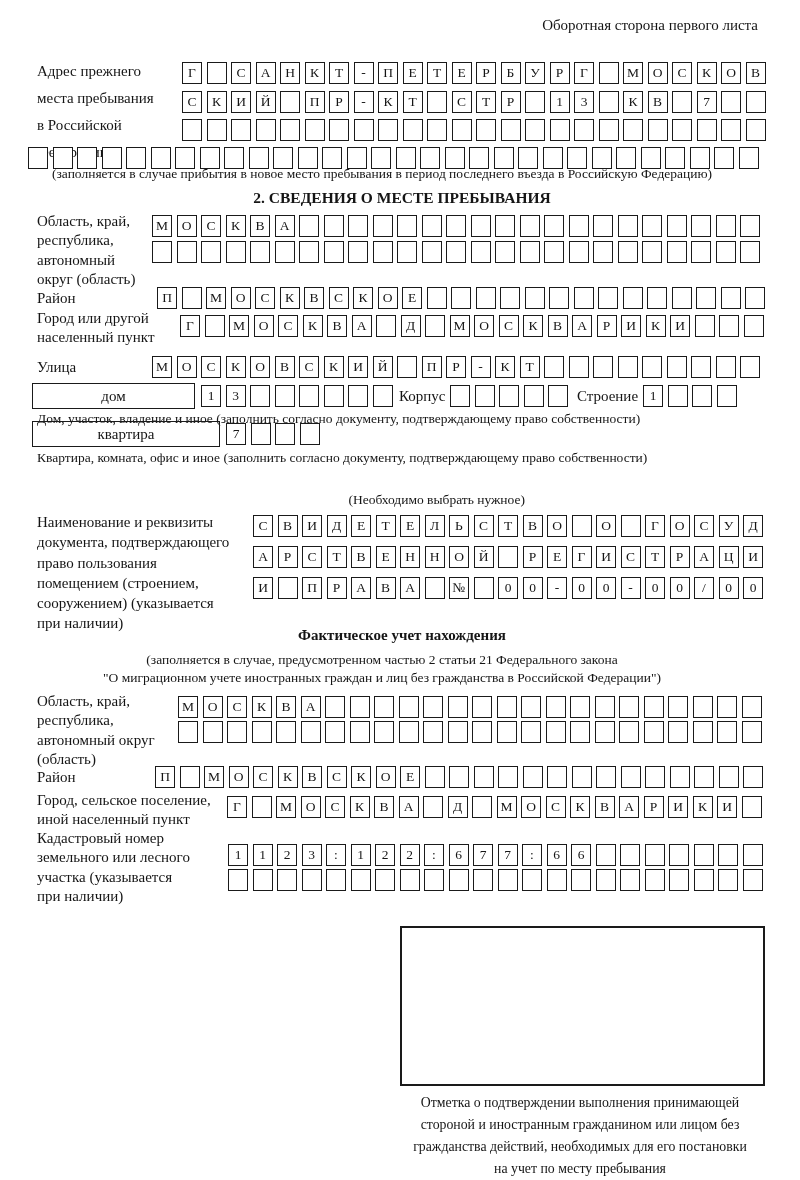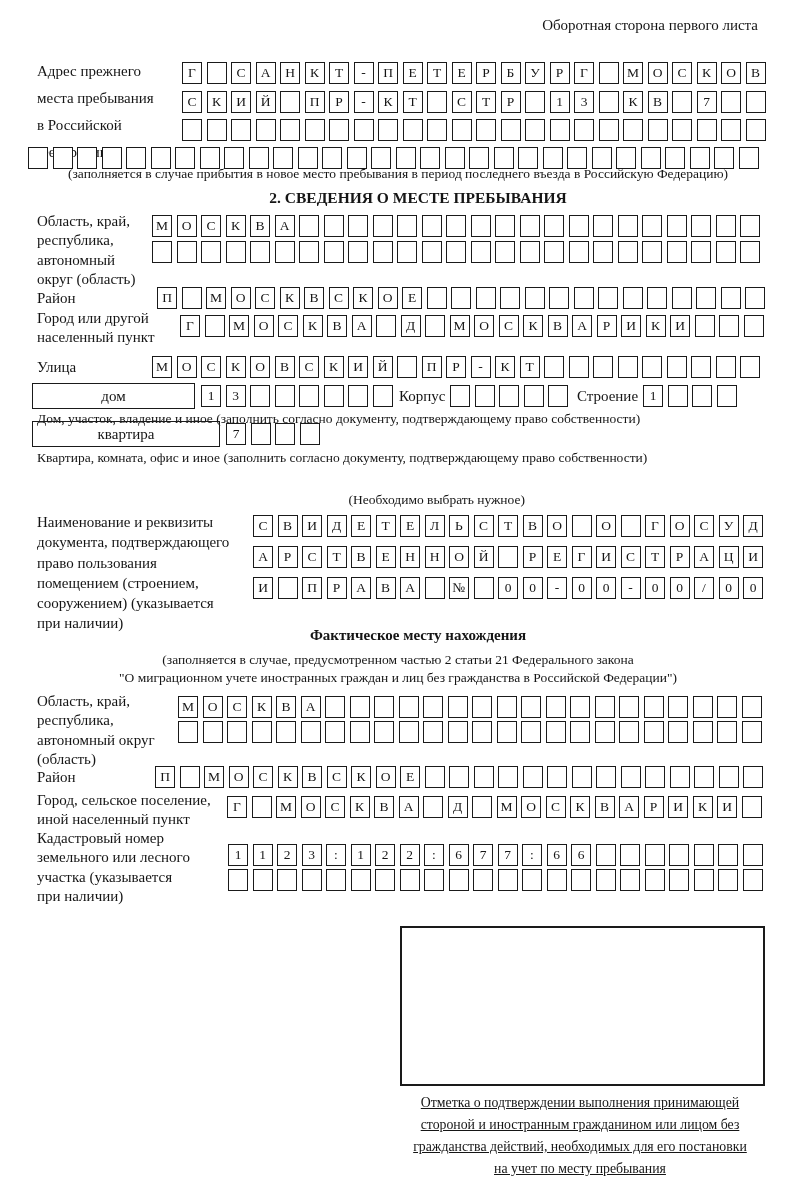--- a/index.html
+++ b/index.html
@@ -14,24 +14,24 @@
   .cell{box-sizing:border-box;width:20px;height:22px;border:1.7px solid #1a1a1a;margin-right:4.5px;
         display:flex;align-items:center;justify-content:center;
         font-size:13.5px;line-height:13.5px;background:#fff;flex:0 0 auto;}
   .frow{display:flex;align-items:center;}
   .frect{box-sizing:border-box;border:1.7px solid #1a1a1a;height:26px;display:flex;
          align-items:center;justify-content:center;font-size:15px;flex:0 0 auto;}
   .inlbl{font-size:15px;white-space:nowrap;}
   .cbox{box-sizing:border-box;width:22px;height:24px;border:1.7px solid #1a1a1a;
         display:flex;align-items:center;justify-content:center;font-size:14.5px;flex:0 0 auto;}
   .note{font-size:13.5px;line-height:17px;}
-  .center{width:764px;text-align:center;left:16px;}
+  .center{width:764px;text-align:center;left:0;}
   .title{font-weight:bold;font-size:15.5px;padding-left:20px;}
   .bigbox{box-sizing:border-box;border:2px solid #1a1a1a;background:#fff;}
-  .caption{font-size:13.8px;line-height:22px;text-align:center;white-space:pre-line;text-decoration:underline;}
+  .caption{font-size:13.8px;line-height:22px;text-align:center;white-space:pre-line;}
 </style>
 </head>
 <body>
 
 <div class="page">
 
   <div class="abs" style="top:17px;right:42px;font-size:15px;text-align:right;">Оборотная сторона первого листа</div>
 
   <div class="abs lbl-wide" style="left:37px;top:58px;width:150px;">Адрес прежнего
 места пребывания
@@ -409,21 +409,21 @@
       <span class="cell">0</span>
       <span class="cell">0</span>
       <span class="cell">-</span>
       <span class="cell">0</span>
       <span class="cell">0</span>
       <span class="cell">/</span>
       <span class="cell">0</span>
       <span class="cell">0</span>
     </div>
 
-  <div class="abs title center" style="top:627px;font-size:15px;">Фактическое месту нахождения</div>
+  <div class="abs title center" style="top:627px;font-size:15px;">Фактическое учет нахождения</div>
   <div class="abs note center" style="top:651px;">(заполняется в случае, предусмотренном частью 2 статьи 21 Федерального закона</div>
   <div class="abs note center" style="top:669px;">"О миграционном учете иностранных граждан и лиц без гражданства в Российской Федерации")</div>
 
   <div class="abs lbl" style="left:37px;top:692px;width:140px;">Область, край,
 республика,
 автономный округ
 (область)</div>
   <div class="abs cellrow" style="left:178px;top:696px;">
       <span class="cell">М</span>
       <span class="cell">О</span>

